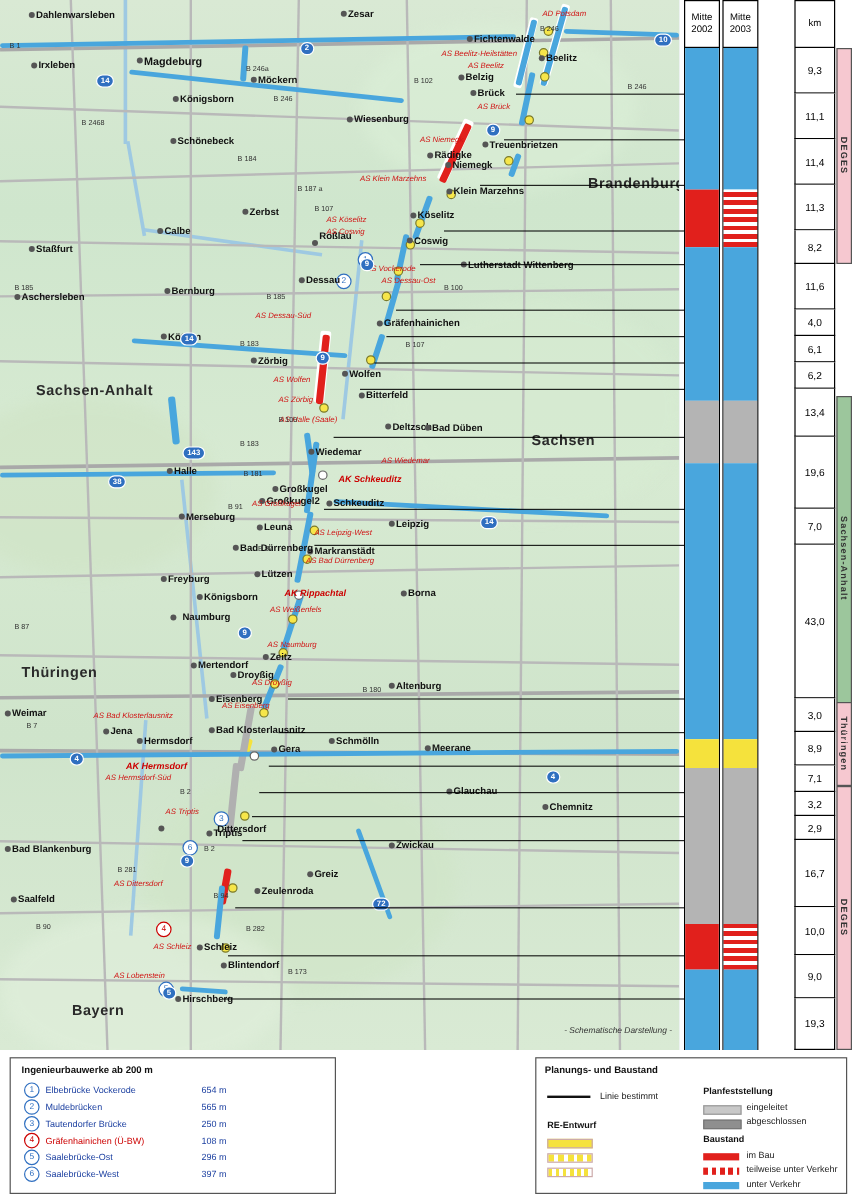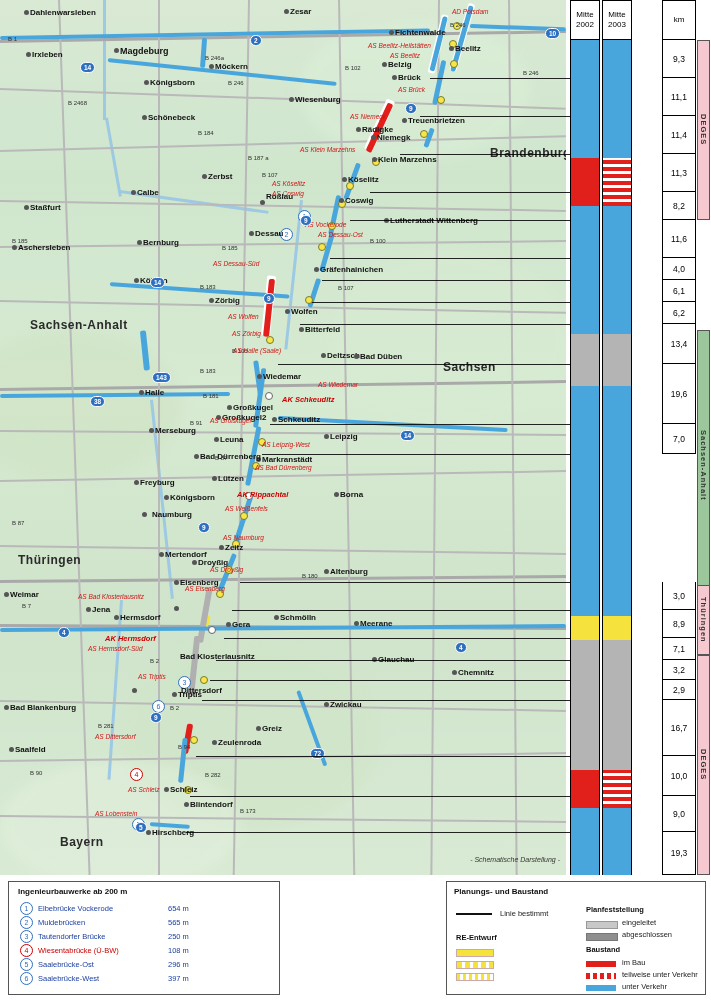--- a/index.html
+++ b/index.html
@@ -292,21 +292,21 @@
       <div class="lbl city" style="left: 225px; top: 543px;">Zeitz</div>
       <div class="citydot" style="left: 219px; top: 545px;"></div>
       <div class="lbl city" style="left: 165px; top: 550px;">Mertendorf</div>
       <div class="citydot" style="left: 159px; top: 552px;"></div>
       <div class="lbl city" style="left: 198px; top: 558px;">Droyßig</div>
       <div class="citydot" style="left: 192px; top: 560px;"></div>
       <div class="lbl city" style="left: 180px; top: 578px;">Eisenberg</div>
       <div class="citydot" style="left: 174px; top: 580px;"></div>
       <div class="lbl city" style="left: 330px; top: 567px;">Altenburg</div>
       <div class="citydot" style="left: 324px; top: 569px;"></div>
-      <div class="lbl city" style="left: 180px; top: 604px; margin-top: 48px;">Bad Klosterlausnitz</div>
+      <div class="lbl city" style="left: 180px; top: 604px;">Bad Klosterlausnitz</div>
       <div class="citydot" style="left: 174px; top: 606px;"></div>
       <div class="lbl city" style="left: 92px; top: 605px;">Jena</div>
       <div class="citydot" style="left: 86px; top: 607px;"></div>
       <div class="lbl city" style="left: 120px; top: 613px;">Hermsdorf</div>
       <div class="citydot" style="left: 114px; top: 615px;"></div>
       <div class="lbl city" style="left: 10px; top: 590px;">Weimar</div>
       <div class="citydot" style="left: 4px; top: 592px;"></div>
       <div class="lbl city" style="left: 232px; top: 620px;">Gera</div>
       <div class="citydot" style="left: 226px; top: 622px;"></div>
       <div class="lbl city" style="left: 280px; top: 613px;">Schmölln</div>
@@ -458,20 +458,21 @@
     <div class="kmcell" style="top:116px;height:38px;">11,4</div>
     <div class="kmcell" style="top:154px;height:38px;">11,3</div>
     <div class="kmcell" style="top:192px;height:28px;">8,2</div>
     <div class="kmcell" style="top:220px;height:38px;">11,6</div>
     <div class="kmcell" style="top:258px;height:22px;">4,0</div>
     <div class="kmcell" style="top:280px;height:22px;">6,1</div>
     <div class="kmcell" style="top:302px;height:22px;">6,2</div>
     <div class="kmcell" style="top:324px;height:40px;">13,4</div>
     <div class="kmcell" style="top:364px;height:60px;">19,6</div>
     <div class="kmcell" style="top:424px;height:30px;">7,0</div>
+    <div class="kmcell" style="top:454px;height:128px;">43,0</div>
     <div class="kmcell" style="top:582px;height:28px;">3,0</div>
     <div class="kmcell" style="top:610px;height:28px;">8,9</div>
     <div class="kmcell" style="top:638px;height:22px;">7,1</div>
     <div class="kmcell" style="top:660px;height:20px;">3,2</div>
     <div class="kmcell" style="top:680px;height:20px;">2,9</div>
     <div class="kmcell" style="top:700px;height:56px;">16,7</div>
     <div class="kmcell" style="top:756px;height:40px;">10,0</div>
     <div class="kmcell" style="top:796px;height:36px;">9,0</div>
     <div class="kmcell" style="top:832px;height:43px;">19,3</div>
 
@@ -513,21 +514,21 @@
 
     <div class="legnum" style="left:20px;top:41px;">2</div>
     <div class="legitem" style="left:38px;top:43px;">Muldebrücken</div>
     <div class="legitem" style="left:168px;top:43px;">565 m</div>
 
     <div class="legnum" style="left:20px;top:55px;">3</div>
     <div class="legitem" style="left:38px;top:57px;">Tautendorfer Brücke</div>
     <div class="legitem" style="left:168px;top:57px;">250 m</div>
 
     <div class="legnum red" style="left:20px;top:69px;">4</div>
-    <div class="legitem" style="left:38px;top:71px;color:#c00;">Wiesentabrücke (Ü-BW)</div>
+    <div class="legitem" style="left:38px;top:71px;color:#c00;">Gräfenhainichen (Ü-BW)</div>
     <div class="legitem" style="left:168px;top:71px;">108 m</div>
 
     <div class="legnum" style="left:20px;top:83px;">5</div>
     <div class="legitem" style="left:38px;top:85px;">Saalebrücke-Ost</div>
     <div class="legitem" style="left:168px;top:85px;">296 m</div>
 
     <div class="legnum" style="left:20px;top:97px;">6</div>
     <div class="legitem" style="left:38px;top:99px;">Saalebrücke-West</div>
     <div class="legitem" style="left:168px;top:99px;">397 m</div>
 

